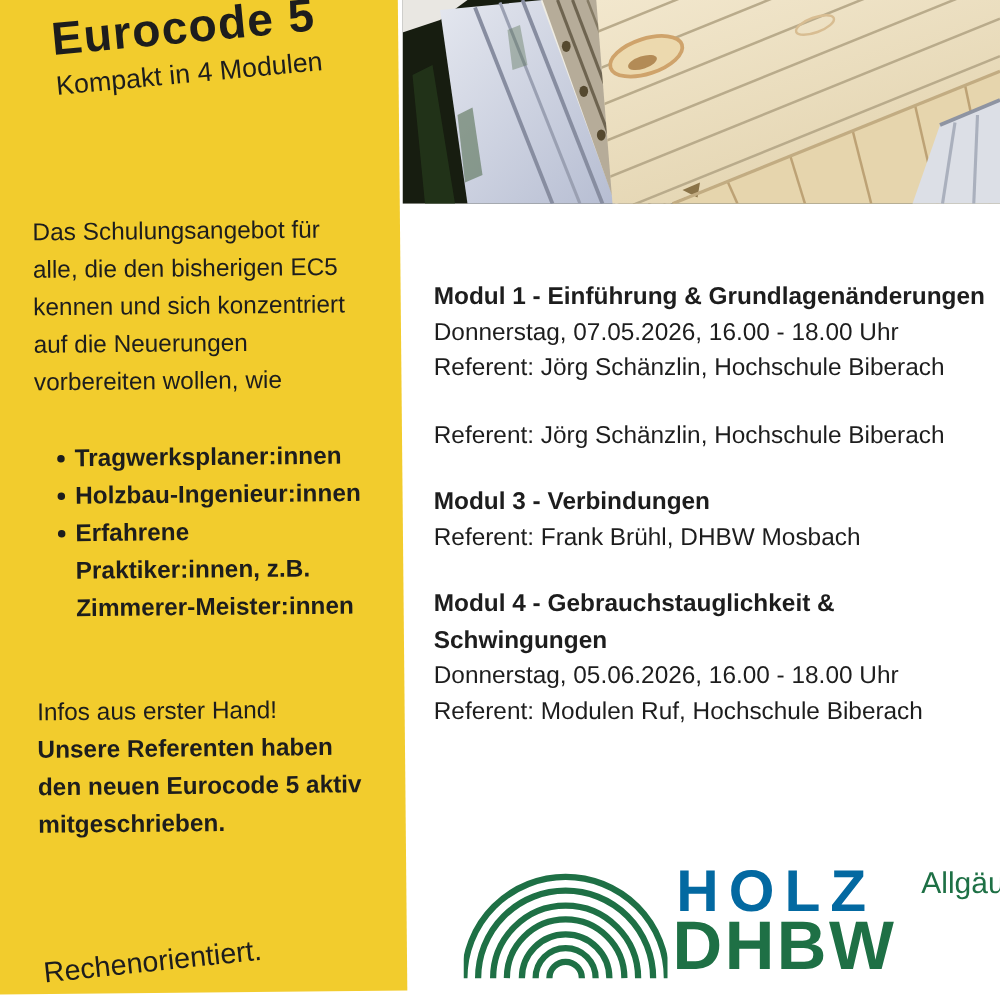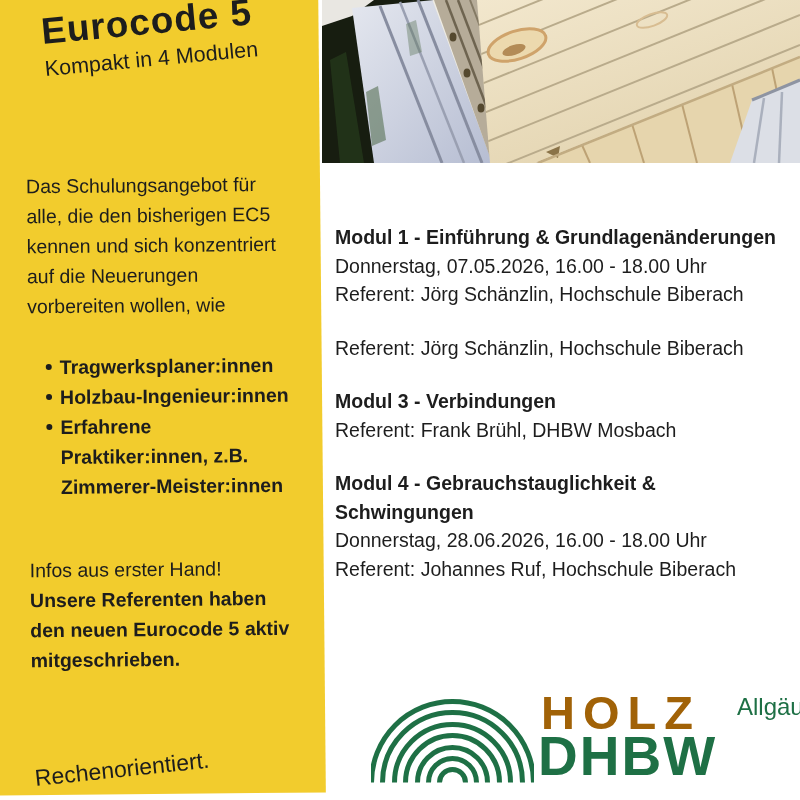--- a/index.html
+++ b/index.html
@@ -35,28 +35,28 @@
   .infos{position:absolute;left:34px;top:566px;width:260px;font-size:19.5px;line-height:30px;}
   .infos .lead{font-weight:400;}
   .infos .strong{font-weight:700;}
   .footer-note{
     position:absolute;left:36px;top:776px;font-size:23px;font-weight:500;
     transform:rotate(-5.5deg);transform-origin:left top;white-space:nowrap;
   }
   
   .photo{position:absolute;left:322px;top:0;width:478px;height:163px;}
   
-  .modules{position:absolute;left:335px;top:223px;width:452px;font-size:19.5px;line-height:28.5px;}
+  .modules{position:absolute;left:347px;top:223px;width:452px;font-size:19.5px;line-height:28.5px;}
   .module{margin:0 0 25px 0;}
   .module-title{font-weight:700;white-space:pre-line;}
   
   .logo-rings{position:absolute;left:371px;top:693px;}
   .logo-word-top{
     position:absolute;left:541px;top:689px;font-size:47px;font-weight:700;
-    letter-spacing:8px;line-height:1;color:#a16207;white-space:nowrap;
+    letter-spacing:8px;line-height:1;color:#0369a1;white-space:nowrap;
   }
   .logo-region{
     position:absolute;left:737px;top:695px;font-size:24px;font-weight:500;
     line-height:1;color:#1E7045;white-space:nowrap;
   }
   .logo-word-bottom{
     position:absolute;left:538px;top:729px;font-size:55px;font-weight:700;
     letter-spacing:2px;line-height:1;color:#1E7045;white-space:nowrap;
   }
 </style>
@@ -156,22 +156,22 @@
     <div class="module">
       <div class="module-referent">Referent: Jörg Schänzlin, Hochschule Biberach</div>
     </div>
     <div class="module">
       <div class="module-title">Modul 3 - Verbindungen</div>
       <div class="module-referent">Referent: Frank Brühl, DHBW Mosbach</div>
     </div>
     <div class="module">
       <div class="module-title">Modul 4 - Gebrauchstauglichkeit &amp;
 Schwingungen</div>
-      <div class="module-date">Donnerstag, 28.06.2026, 16.00 - 18.00 Uhr</div>
-      <div class="module-referent">Referent: Johannes Ruf, Hochschule Biberach</div>
+      <div class="module-date">Donnerstag, 05.06.2026, 16.00 - 18.00 Uhr</div>
+      <div class="module-referent">Referent: Modulen Ruf, Hochschule Biberach</div>
     </div>
   </div>
 
   <div>
     <svg class="logo-rings" width="163" height="91" viewBox="0 0 163 91">
       <g fill="none" stroke="#1E7045" stroke-width="5">
         <path d="M 68.5 89.5 A 13 13 0 0 1 94.5 89.5"></path>
         <path d="M 57.5 89.5 A 24 24 0 0 1 105.5 89.5"></path>
         <path d="M 46.5 89.5 A 35 35 0 0 1 116.5 89.5"></path>
         <path d="M 34.5 89.5 A 47 47 0 0 1 128.5 89.5"></path>

